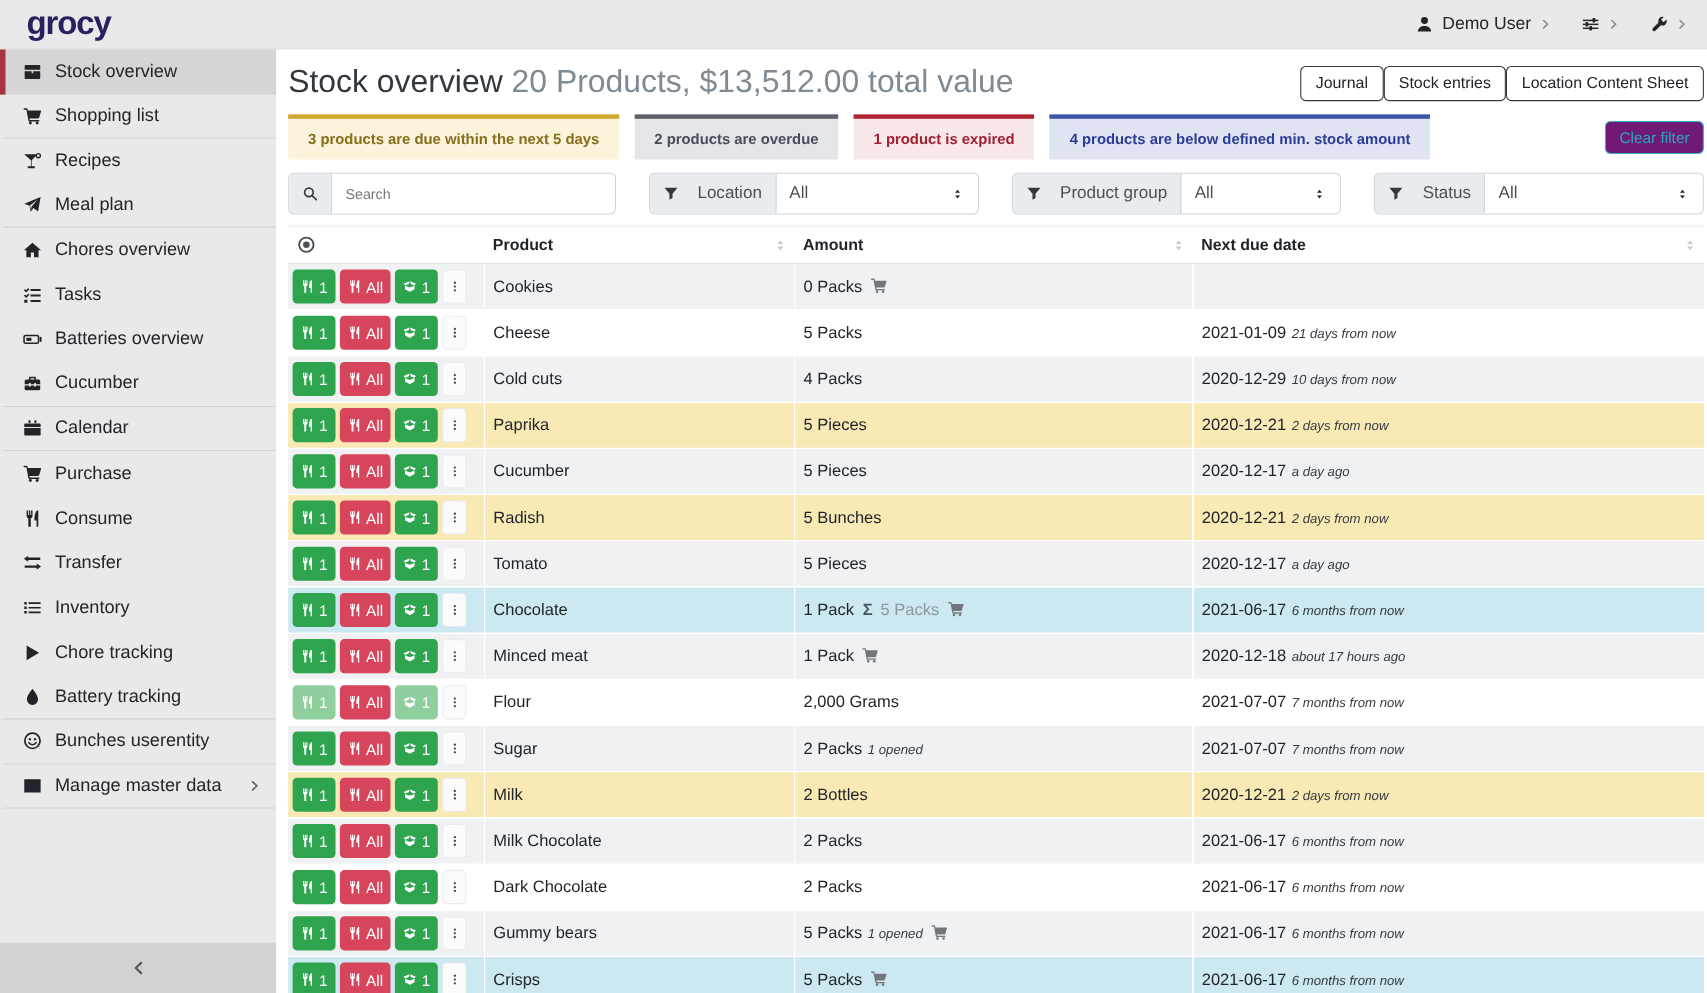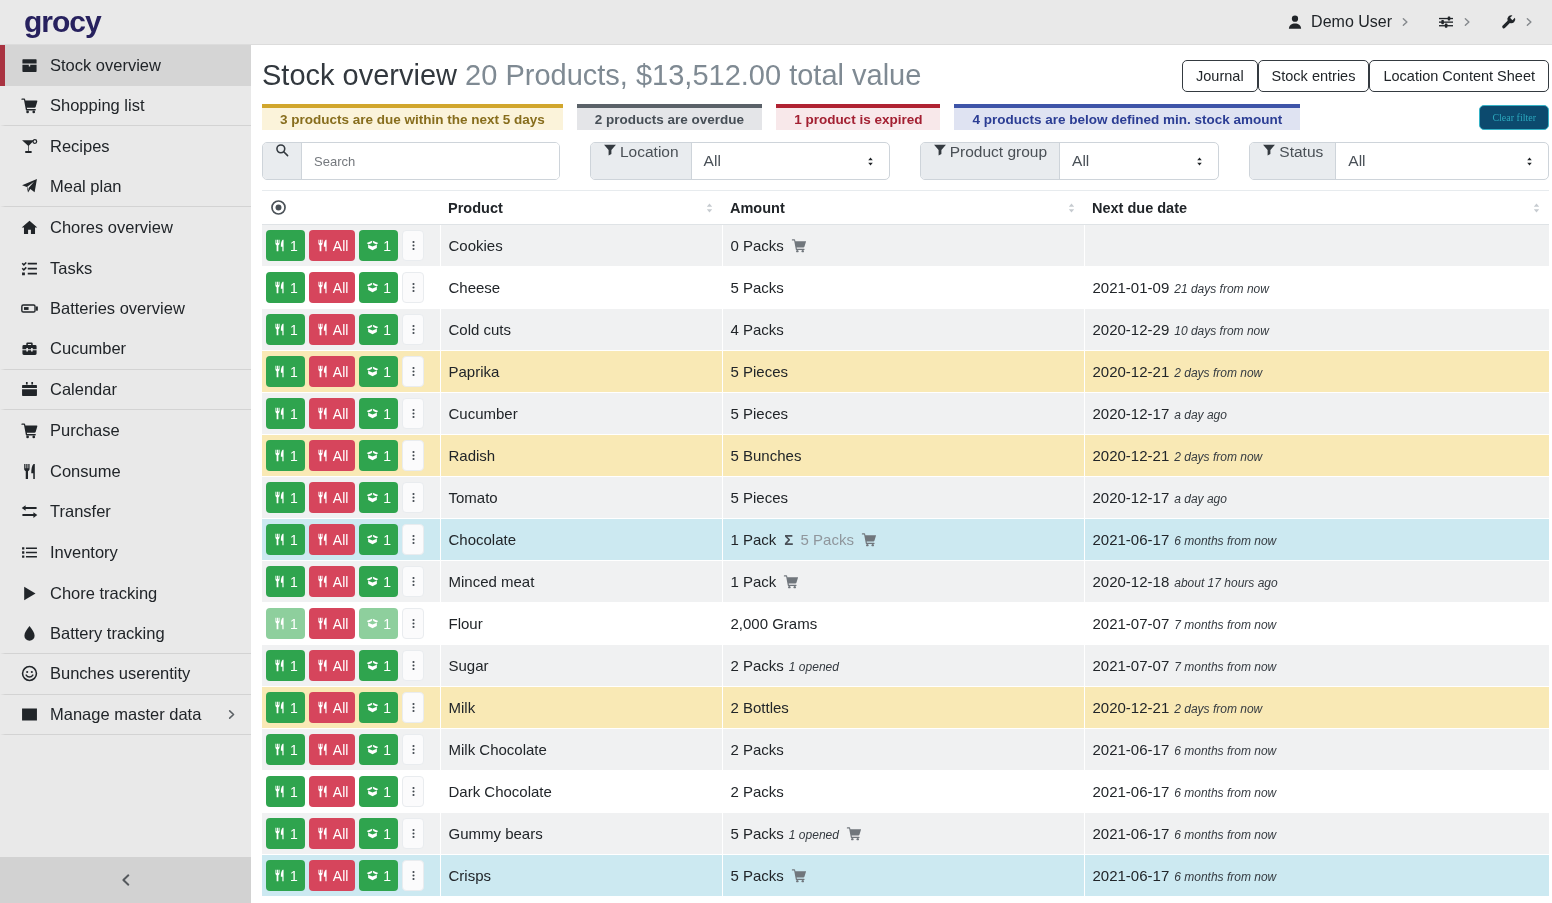--- a/index.html
+++ b/index.html
@@ -36,37 +36,37 @@
   
   .page-header { display:flex; justify-content:space-between; align-items:flex-start; padding:4px 0 11px; }
   .titles { font-size:29px; line-height:1.25; }
   .page-title { color:#32383e; font-weight:500; }
   .page-subtitle { color:#7f8a93; font-weight:400; }
   .header-actions { display:flex; gap:0; padding-top:3px; }
   .btn-outline { background:#fff; border:1px solid #343a40; border-radius:5px; color:#212529;
                  font-size:14.5px; padding:7px 13px; cursor:pointer; font-family:inherit; }
 
   
-  .alerts-row { display:flex; gap:14px; align-items:stretch; height:26px;justify-content:flex-end; }
+  .alerts-row { display:flex; gap:14px; align-items:stretch; height:41px;justify-content:flex-end; }
   .chip { border-top:4px solid; display:flex; align-items:center; padding:0 18px;
           font-size:13.5px; font-weight:700; cursor:pointer; white-space:nowrap; }
   .chip-warning   { background:#fbf3da; border-color:#d1a62c; color:#876d1d; }
   .chip-secondary { background:#e4e5e8; border-color:#5a6168; color:#464e56; }
   .chip-danger    { background:#f8e8ea; border-color:#b02232; color:#a32032; }
   .chip-info      { background:#dfe3f2; border-color:#3e54a8; color:#2b3d94; }
-  .clear-filter { margin-left:auto; align-self:center; background:#0c4a6e; border:1px solid #35b3c7;
-                  color:#2ba7bd; font-size:10px; border-radius:5px; padding:6px 12px; cursor:pointer;
-                  font-family:Liberation Serif, serif; }
+  .clear-filter { margin-left:auto; align-self:center; background:#701a75; border:1px solid #35b3c7;
+                  color:#2ba7bd; font-size:14px; border-radius:5px; padding:6px 12px; cursor:pointer;
+                  font-family:Liberation Sans, sans-serif; }
 
   
   .filter-row { display:flex; justify-content:space-between; gap:30px; margin:12px 0 10px; }
   .input-group { display:flex; height:38px; border:1px solid #ced4da; border-radius:5px;
                  overflow:hidden; background:#fff; flex:1; }
-  .addon { background:#e9ecef; border-right:1px solid #ced4da; display:flex; align-items:flex-start;
-           gap:3px; padding:0 12px; color:#4a5056; font-size:15.5px; white-space:nowrap; }
+  .addon { background:#e9ecef; border-right:1px solid #ced4da; display:flex; align-items:center;
+           gap:17px; padding:0 12px; color:#4a5056; font-size:15.5px; white-space:nowrap; }
   .ic { width:14px; height:14px; color:#343a40; }
   .search-input { border:none; outline:none; flex:1; padding:0 12px; font-size:13px;
                   color:#495057; font-family:inherit; background:#fff; }
   .search-input::placeholder { color:#75797e; }
   .select { flex:1; display:flex; align-items:center; justify-content:space-between;
             padding:0 12px; font-size:15.5px; color:#495057; cursor:pointer; }
   .updown { width:13px; height:13px; color:#212529; }
   .g-search { max-width:298px; }
 
   

